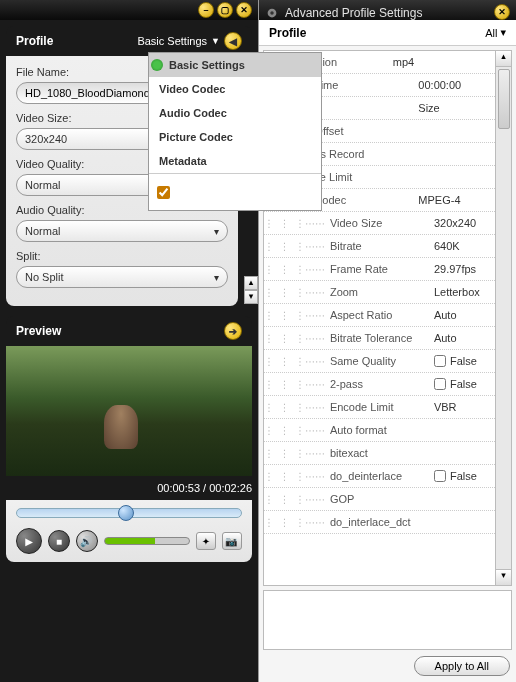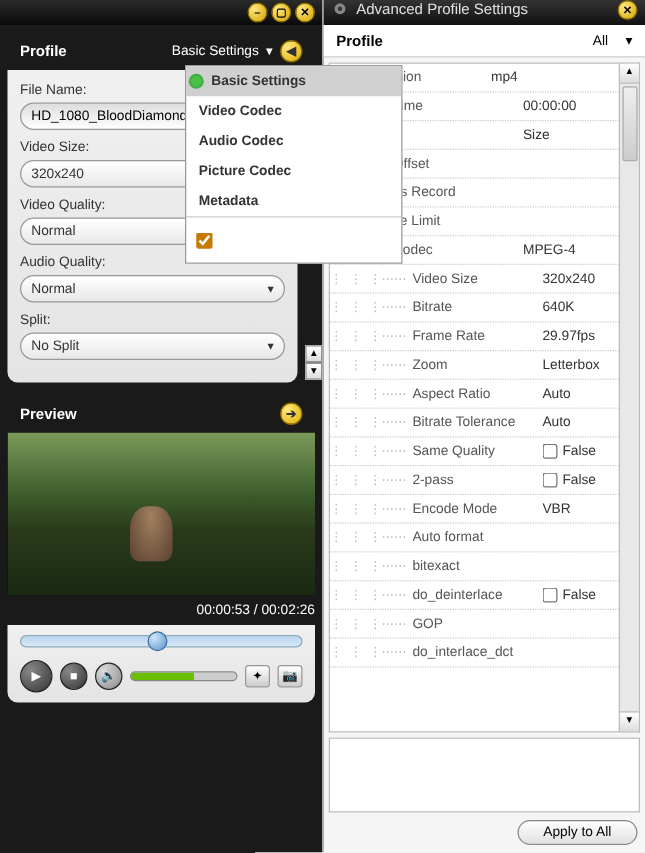--- a/index.html
+++ b/index.html
@@ -1,21 +1,21 @@
 <!DOCTYPE html>
 <html><head>
 <meta charset="utf-8">
 <style>
 * { box-sizing: border-box; margin: 0; padding: 0; font-family: Arial, sans-serif; }
 body { width: 516px; height: 682px; background: #e8e8e8; display: flex; overflow: hidden; }
 .left-panel { width: 258px; height: 100%; background: #1a1a1a; display: flex; flex-direction: column; }
 .right-panel { width: 258px; height: 100%; background: #f5f5f5; display: flex; flex-direction: column; border-left: 1px solid #999; }
 
 .titlebar-left { height: 20px; background: linear-gradient(#2a2a2a,#0a0a0a); display: flex; justify-content: flex-end; align-items: center; padding-right: 6px; gap: 3px; }
-.titlebar-right { height: 20px; background: linear-gradient(#333,#111); display: flex; align-items: flex-start; padding: 0 6px; gap: 6px; }
+.titlebar-right { height: 20px; background: linear-gradient(#333,#111); display: flex; align-items: flex-end; padding: 0 6px; gap: 6px; }
 .win-btn { width: 16px; height: 16px; border-radius: 50%; background: radial-gradient(circle at 30% 30%, #ffe680, #d4a500); border: 1px solid #8a6d00; display: flex; align-items: center; justify-content: center; font-size: 9px; font-weight: bold; cursor: pointer; }
 .win-btn.close { background: radial-gradient(circle at 30% 30%, #ffe680, #d4a500); }
 .titlebar-right .title { color: #e0e0e0; font-size: 12px; flex: 1; }
 .gear-ico { width: 14px; height: 14px; display:inline-block; }
 
 .section-header { background: #1a1a1a; color: #fff; padding: 6px 10px; display: flex; align-items: center; justify-content: space-between; font-size: 12px; font-weight: bold; border-radius: 8px 8px 0 0; margin: 6px 6px 0 6px; height: 30px; position: relative; }
 .section-header .hdr-right { display: flex; align-items: center; gap: 4px; font-weight: normal; font-size: 11px; }
 .tri-down { font-size: 9px; }
 .circle-arrow { width: 18px; height: 18px; border-radius: 50%; background: radial-gradient(circle at 30% 30%, #ffe680, #e0b000); display: flex; align-items: center; justify-content: center; font-size: 10px; font-weight: bold; color: #333; border: 1px solid #8a6d00; cursor: pointer; }
 
@@ -44,21 +44,21 @@
 .seek-bar { width: 100%; height: 10px; background: linear-gradient(#b8d4f0,#d8eaf8); border: 1px solid #8ab; border-radius: 5px; position: relative; margin-bottom: 10px; }
 .seek-thumb { position: absolute; top: -4px; left: 45%; width: 16px; height: 16px; border-radius: 50%; background: radial-gradient(circle at 30% 30%,#cde6ff,#5a92c8); border: 1px solid #3a6a9a; cursor: pointer;}
 .ctrl-row { display: flex; align-items: center; gap: 6px; }
 .ctrl-btn { width: 22px; height: 22px; border-radius: 50%; background: radial-gradient(circle at 30% 30%,#888,#333); color: #fff; font-size: 10px; display: flex; align-items: center; justify-content: center; cursor: pointer; border: 1px solid #222;}
 .ctrl-btn.play { width: 26px; height: 26px; }
 .vol-bar { flex: 1; height: 8px; background: linear-gradient(90deg,#6ac000 0%,#6ac000 60%,#ccc 60%); border-radius: 4px; border: 1px solid #888; cursor: pointer;}
 .icon-btn { width: 20px; height: 18px; background: linear-gradient(#fff,#ccc); border: 1px solid #999; border-radius: 3px; font-size: 10px; display: flex; align-items: center; justify-content: center; cursor: pointer;}
 
 
 .right-sub { background: #fff; padding: 4px 10px; display: flex; justify-content: space-between; align-items: center; font-size: 12px; border-bottom: 1px solid #ccc; height: 26px;}
-.right-sub .all { font-size: 11px; display: flex; align-items: center; gap: 14px; cursor: pointer;}
+.right-sub .all { font-size: 11px; display: flex; align-items: center; gap: 3px; cursor: pointer;}
 .tree-wrap { flex: 1; display: flex; overflow: hidden; padding: 4px; }
 .tree-inner { flex: 1; border: 1px solid #bbb; background: #fff; font-size: 11px; position: relative; overflow: hidden;}
 .tree-scroll { width: 16px; background: #e8e8e8; border-top:1px solid #bbb; border-right:1px solid #bbb; border-bottom:1px solid #bbb; display: flex; flex-direction: column; }
 .tree-scroll .sbtn { height: 16px; text-align: center; font-size: 9px; border-bottom: 1px solid #bbb; background: linear-gradient(#fff,#ddd); cursor: pointer;}
 .tree-scroll .sbtn.bot { border-top: 1px solid #bbb; border-bottom: none; margin-top: auto;}
 .tree-scroll .thumb { width: 12px; margin: 2px auto; background: linear-gradient(#eee,#ccc); border: 1px solid #aaa; border-radius: 2px; height: 60px;}
 .prop-row { display: flex; align-items: center; height: 23px; border-bottom: 1px dotted #ccc; }
 .prop-row .dots { color: #bbb; white-space: pre; font-size: 10px; padding-right:2px;}
 .prop-row .key { width: 104px; color: #555; overflow: hidden; white-space: nowrap;}
 .prop-row .val { flex: 1; color: #333; display: flex; align-items: center; gap: 4px;}
@@ -258,21 +258,21 @@
       <div class="prop-row l3">
           <span class="dots"></span>
           <span class="key">2-pass</span>
           <span class="val">
             <input type="checkbox" style="">
             <span>False</span>
           </span>
         </div>
       <div class="prop-row l3">
           <span class="dots"></span>
-          <span class="key">Encode Mode</span>
+          <span class="key">Encode Limit</span>
           <span class="val">VBR</span>
         </div>
       <div class="prop-row l3">
           <span class="dots"></span>
           <span class="key">Auto format</span>
           <span class="val"></span>
         </div>
       <div class="prop-row l3">
           <span class="dots"></span>
           <span class="key">bitexact</span>

